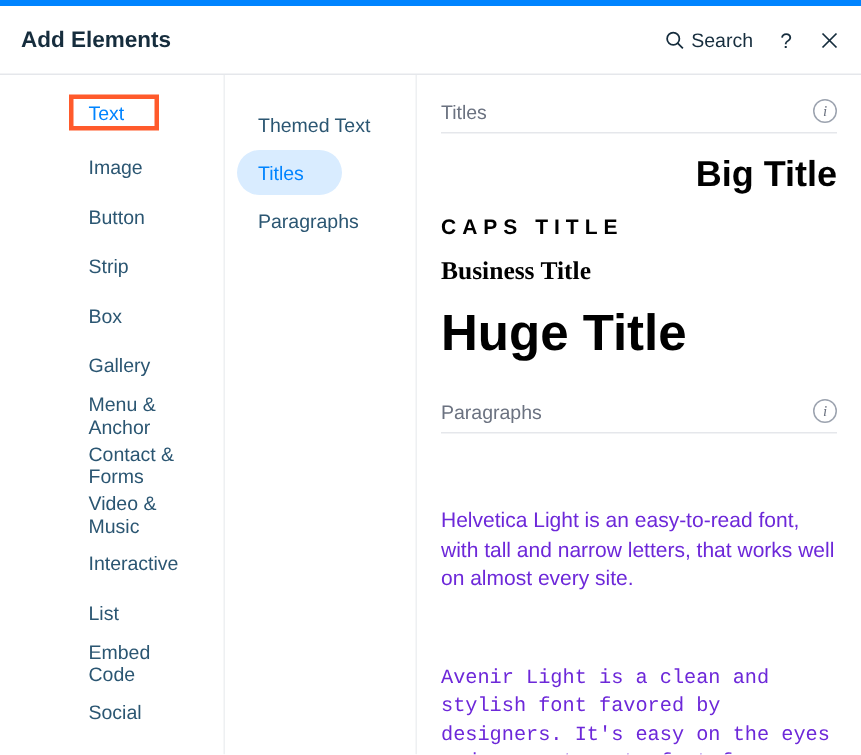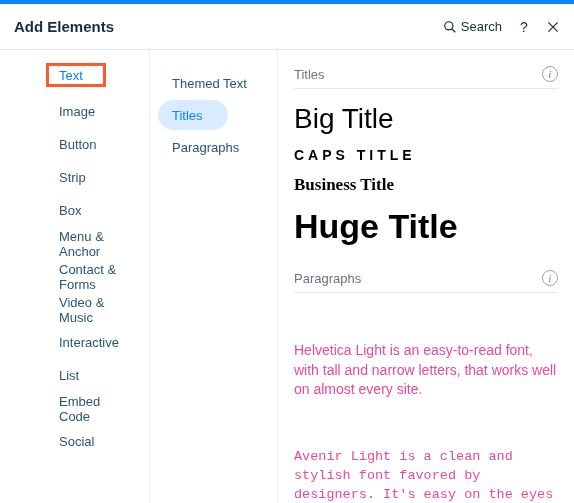--- a/index.html
+++ b/index.html
@@ -16,27 +16,27 @@
   .col1-item { height: 33px; display: flex; align-items: center; padding: 0 18px; font-size: 13px; color: #2b5672; cursor: pointer; }
   .col1-item.highlighted { outline: 3px solid #ff5a2b; outline-offset: -4px; color: #0084ff; width: 62px; margin-left: 4px; padding: 0 14px; height: 26px; margin-bottom: 7px; margin-top: 2px; }
   .col2 { width: 128px; border-right: 1px solid #eef0f2; padding-top: 16px; }
   .col2-item { height: 30px; display: flex; align-items: center; padding: 0 14px; margin: 2px 8px; font-size: 13px; color: #2b5672; cursor: pointer; border-radius: 15px; }
   .col2-item.active { background: #d9ecff; color: #0084ff; width: 70px; }
   .col3 { flex: 1; padding: 10px 16px 0 16px; overflow: hidden; }
   .section-head { display: flex; align-items: center; justify-content: space-between; padding: 6px 0 6px 0; border-bottom: 1px solid #e5e7eb; margin-bottom: 14px; }
   .section-head .lbl { font-size: 13px; color: #6b7280; }
   .info-ic { width: 16px; height: 16px; border: 1px solid #9ca3af; border-radius: 50%; display: flex; align-items: center; justify-content: center; font-size: 10px; color: #6b7280; font-family: Georgia, serif; font-style: italic; cursor: pointer; }
   .title-sample { margin-bottom: 12px; cursor: pointer; color: #000; }
-  .t-big { font-size: 28px; font-weight: 400; font-family: Arial, sans-serif; }
+  .t-big { font-size: 24px; font-weight: 700; font-family: Arial, sans-serif; text-align: right; }
   .t-caps { font-size: 14px; font-weight: 600; letter-spacing: 4px; font-family: Arial, sans-serif; }
   .t-small { font-size: 16px; font-weight: 700; font-family: Arial, sans-serif; }
   .t-biz { font-size: 17px; font-weight: 600; font-family: Georgia, 'Times New Roman', serif; }
   .t-huge { font-size: 34px; font-weight: 900; font-family: Arial, sans-serif; }
   .para-section-head { margin-top: 18px; }
-  .para-sample { font-size: 14px; color: #ec4899; line-height: 1.4; margin-bottom: 18px; cursor: pointer; margin-top: 48px; }
+  .para-sample { font-size: 14px; color: #6d28d9; line-height: 1.4; margin-bottom: 18px; cursor: pointer; margin-top: 48px; }
   .para2 { font-family: Liberation Mono, monospace; font-size: 13.5px; }
   svg { display: block; }
 </style>
 </head>
 <body>
 
 <div class="top-bar"></div>
 
 <div class="header">
   <div class="header-title">Add Elements</div>
@@ -59,20 +59,21 @@
 </div>
 
 <div class="body">
 
   <div class="col1">
     <div class="col1-item highlighted">Text</div>
     <div class="col1-item">Image</div>
     <div class="col1-item">Button</div>
     <div class="col1-item">Strip</div>
     <div class="col1-item">Box</div>
+    <div class="col1-item">Gallery</div>
     <div class="col1-item">Menu &amp; Anchor</div>
     <div class="col1-item">Contact &amp; Forms</div>
     <div class="col1-item">Video &amp; Music</div>
     <div class="col1-item">Interactive</div>
     <div class="col1-item">List</div>
     <div class="col1-item">Embed Code</div>
     <div class="col1-item">Social</div>
   </div>
 
   <div class="col2">

